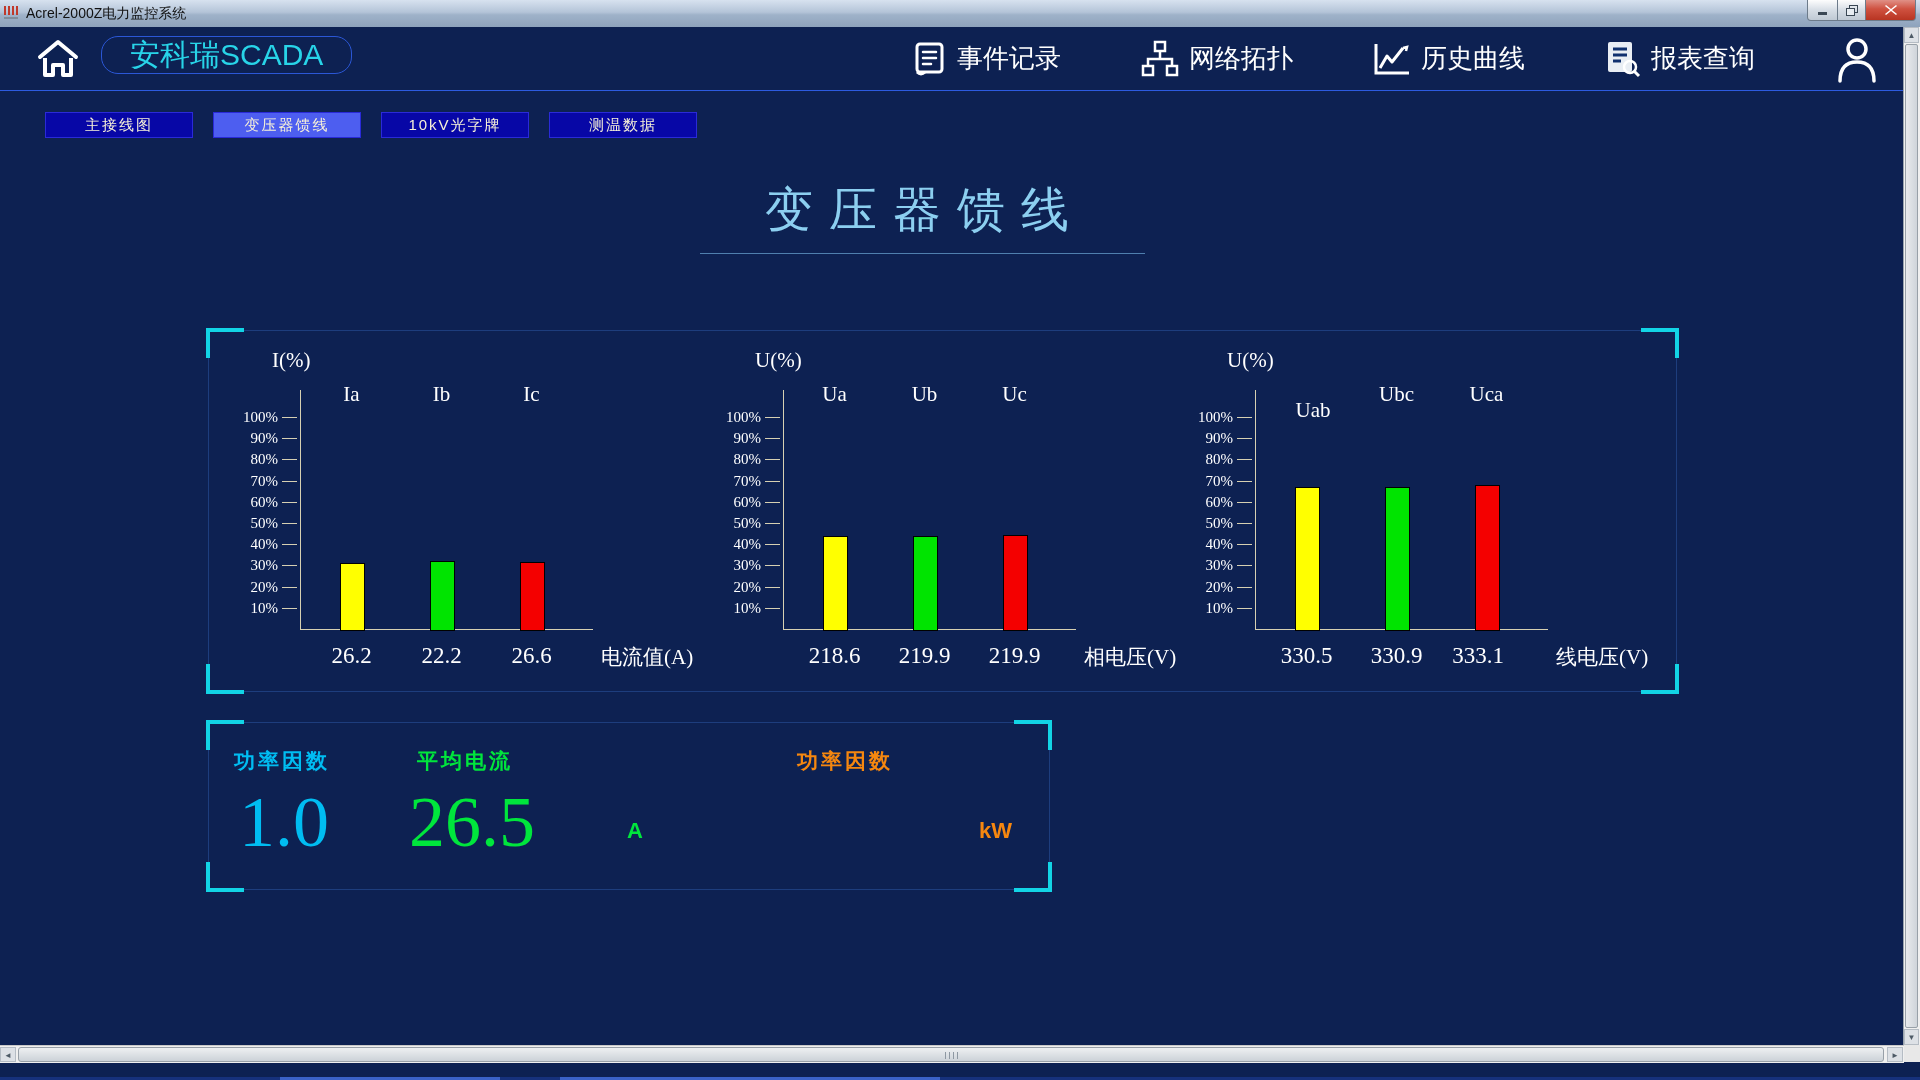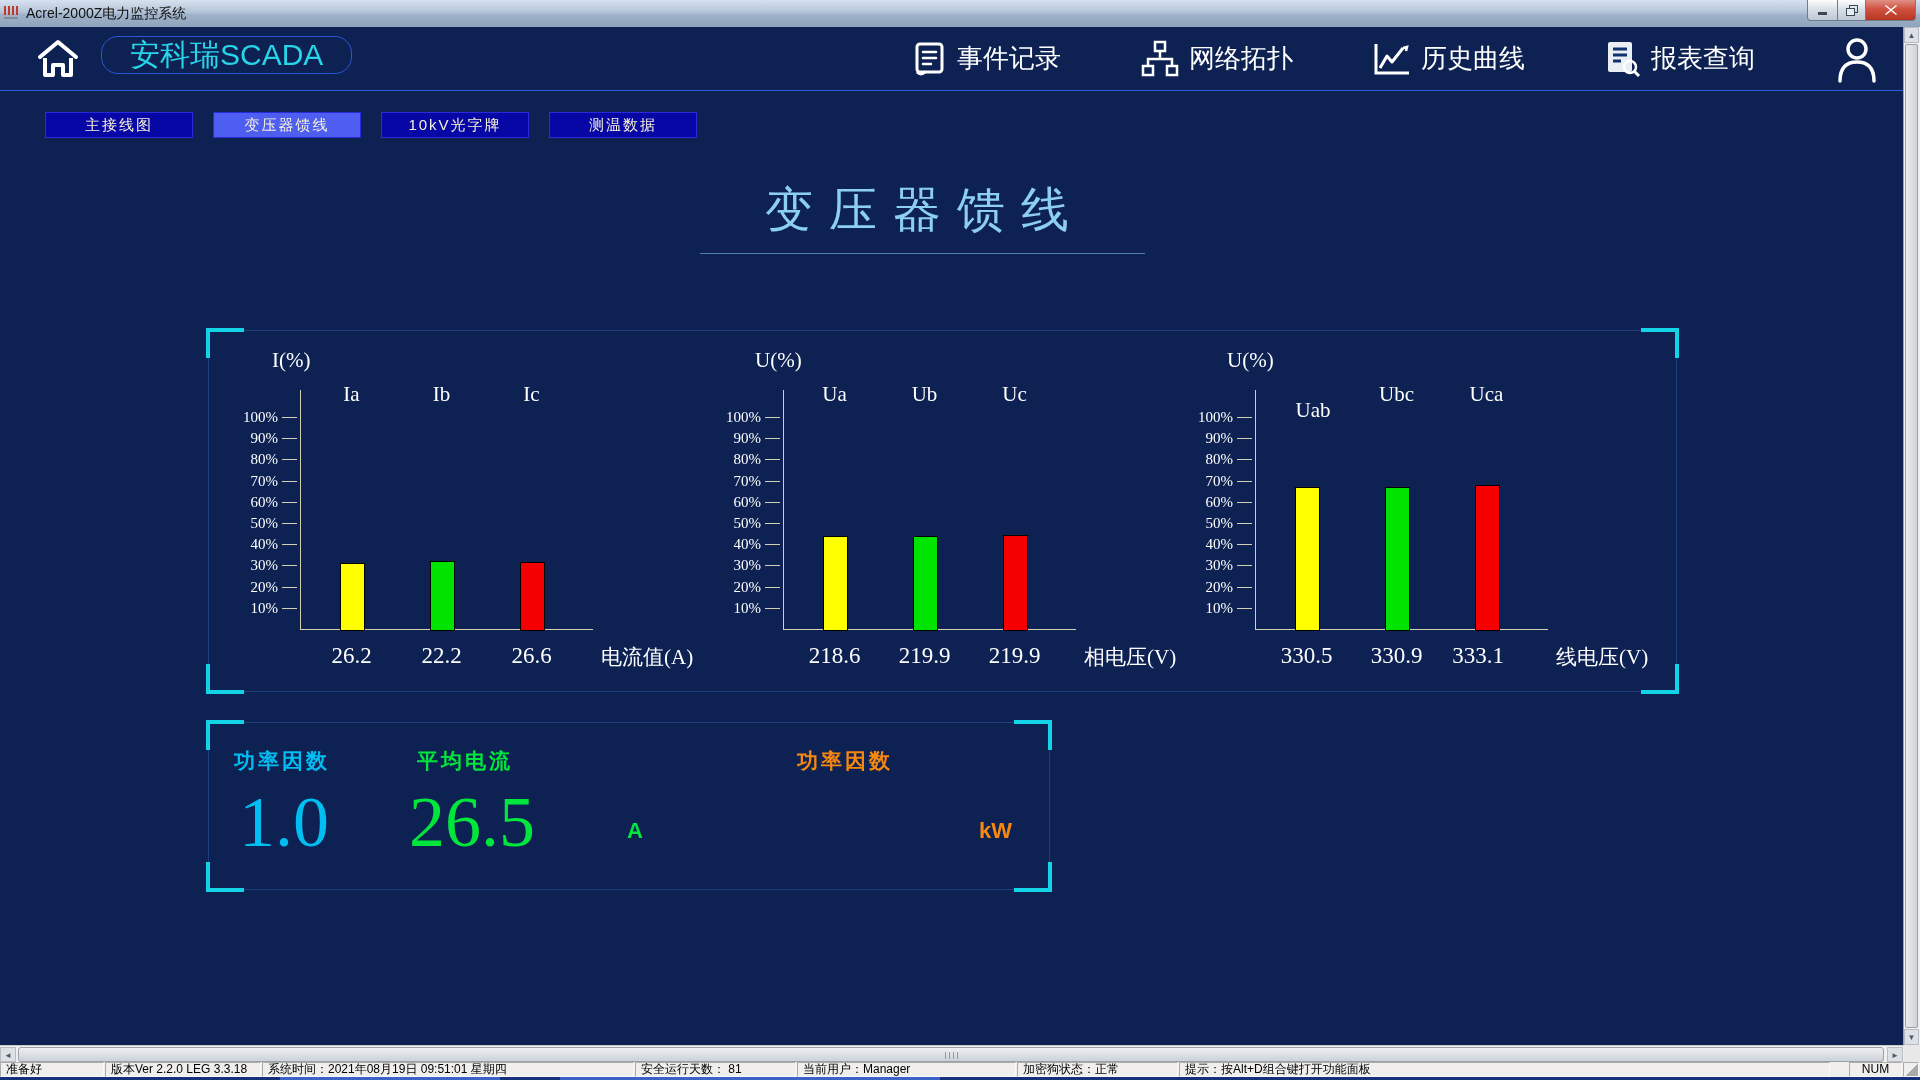--- a/index.html
+++ b/index.html
@@ -328,29 +328,17 @@
   </div>
   <div class="hscroll">
     <span class="arrow" style="left:0;">◄</span>
     <span class="thumb">
         <span class="grip"></span>
       </span>
     <span class="arrow" style="right:1px;">►</span>
   </div>
   <div class="corner"></div>
 
-  <div class="statusbar">
-      <div class="sb-seg" style="width: 104px;">准备好</div>
-      <div class="sb-seg" style="width: 156px;">版本Ver 2.2.0 LEG 3.3.18</div>
-      <div class="sb-seg" style="width: 372px;">系统时间：2021年08月19日  09:51:01   星期四</div>
-      <div class="sb-seg" style="width: 161px;">安全运行天数：  81</div>
-      <div class="sb-seg" style="width: 219px;">当前用户：Manager</div>
-      <div class="sb-seg" style="width: 161px;">加密狗状态：正常</div>
-      <div class="sb-seg" style="width: 651px;">提示：按Alt+D组合键打开功能面板</div>
-      <div class="sb-spacer"></div>
-      <div class="sb-seg" style="width: 53px; text-align: center;">NUM</div>
-      <div class="sb-seg sb-grip"></div>
-    </div>
   <div class="taskbar-sliver">
     <i style="left:280px;width:220px;"></i>
     <i style="left:560px;width:380px;"></i>
   </div>
 </div>
 
 </body></html>

